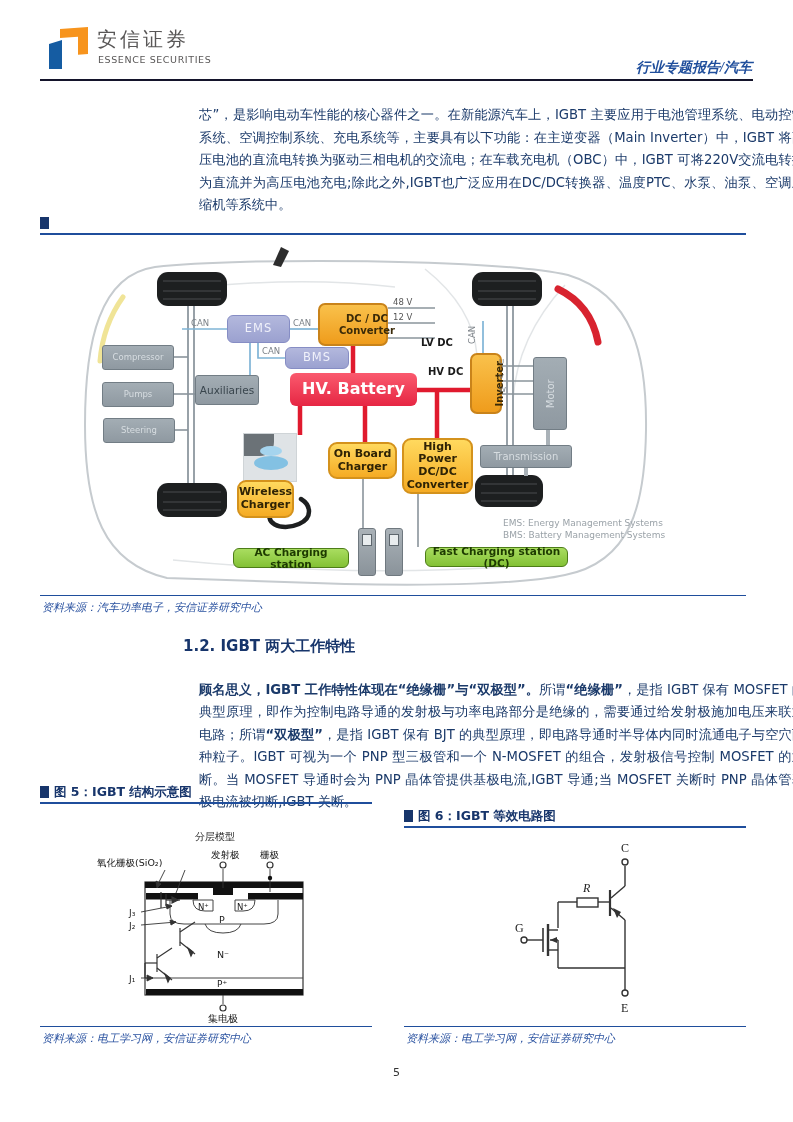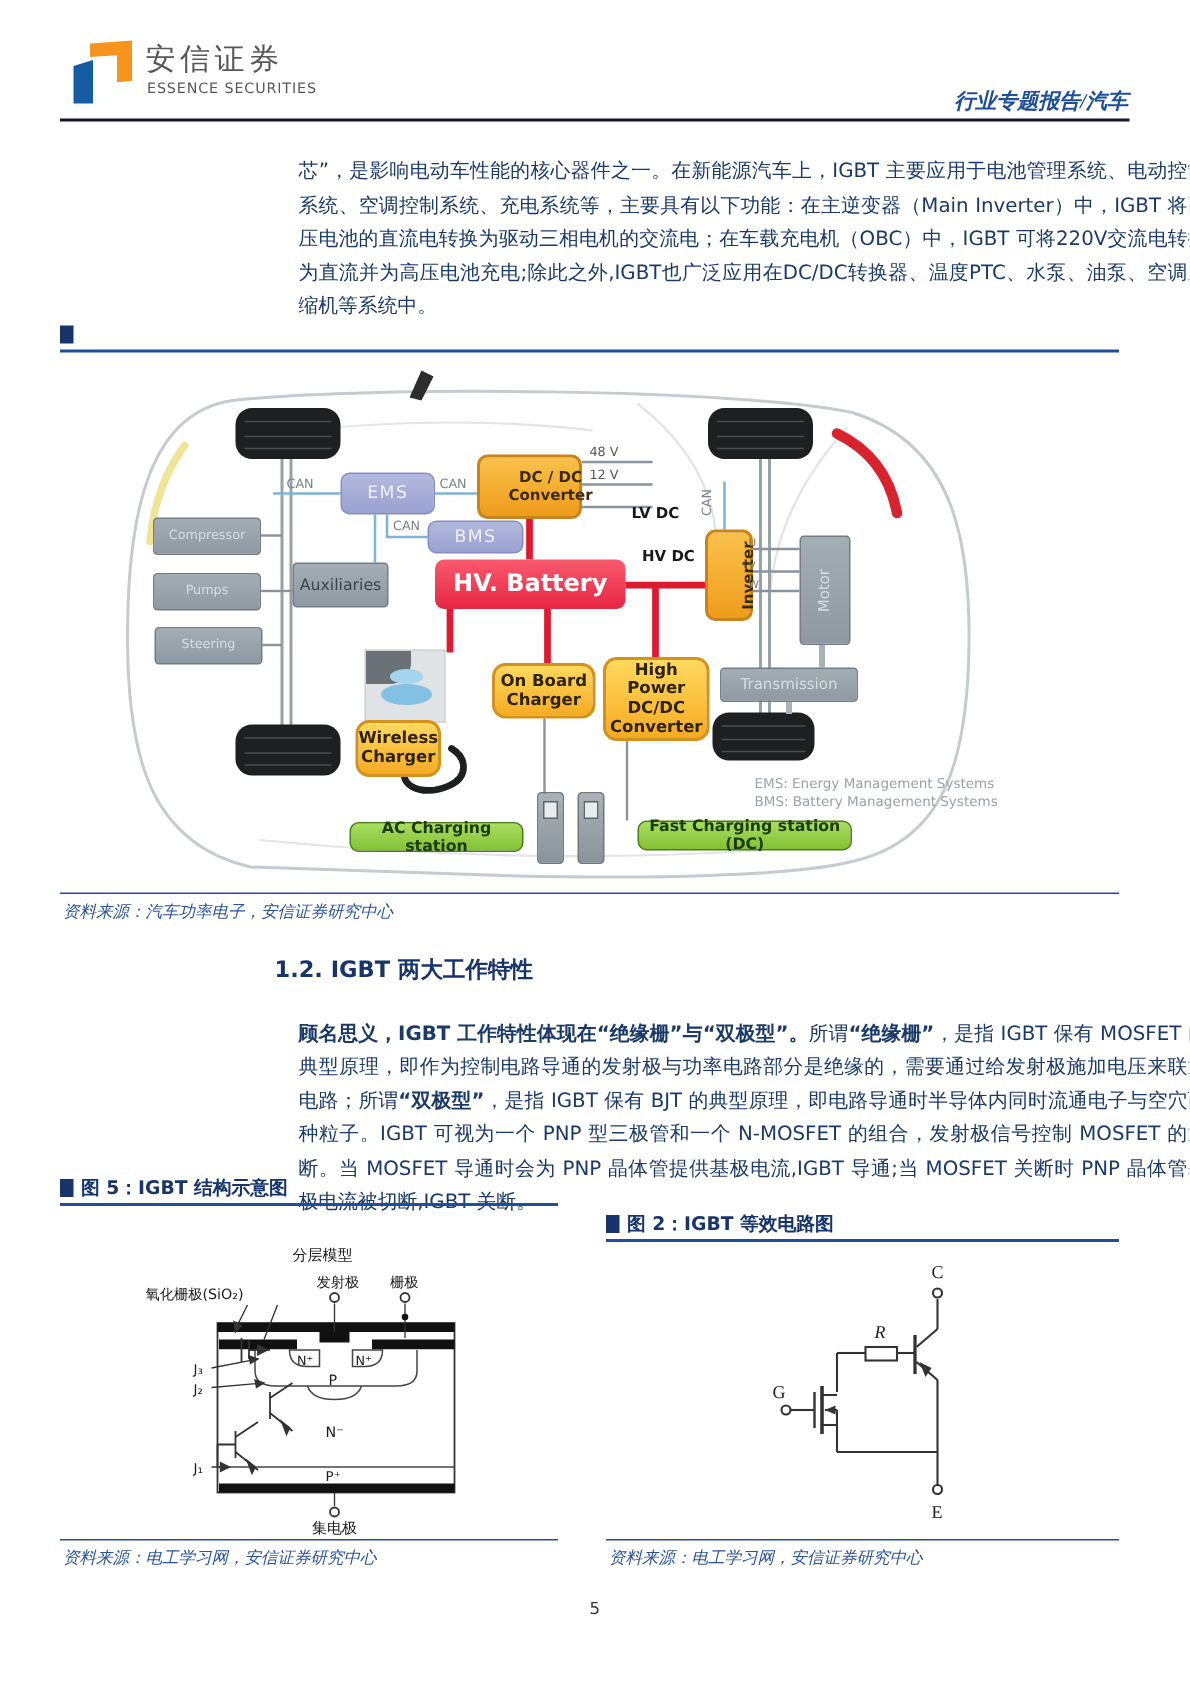--- a/index.html
+++ b/index.html
@@ -294,21 +294,21 @@
       <text x="172" y="157" font-size="9" fill="#1a1a1a">P⁺</text>
       <text x="163" y="192" font-size="10" fill="#1a1a1a">集电极</text>
     </svg>
   </div>
 
   <div class="abs src-rule" style="left:40px;top:1026px;width:332px;"></div>
   <div class="abs src" style="left:42px;top:1031px;">资料来源：电工学习网，安信证券研究中心</div>
 
   <div class="abs fig-head" style="left:404px;top:808px;width:342px;">
     <span class="fig-square"></span>
-    <span class="fig-title">图 2：IGBT 等效电路图</span>
+    <span class="fig-title">图 6：IGBT 等效电路图</span>
     <span class="fig-underline"></span>
   </div>
 
   <div class="abs" style="left:405px;top:840px;width:340px;height:180px;">
     <svg width="340" height="180" viewBox="0 0 340 180">
       <g stroke="#333" stroke-width="1.4" fill="none">
 
         <line x1="220" y1="26" x2="220" y2="46"></line>
         <line x1="220" y1="46" x2="206" y2="58"></line>
 

